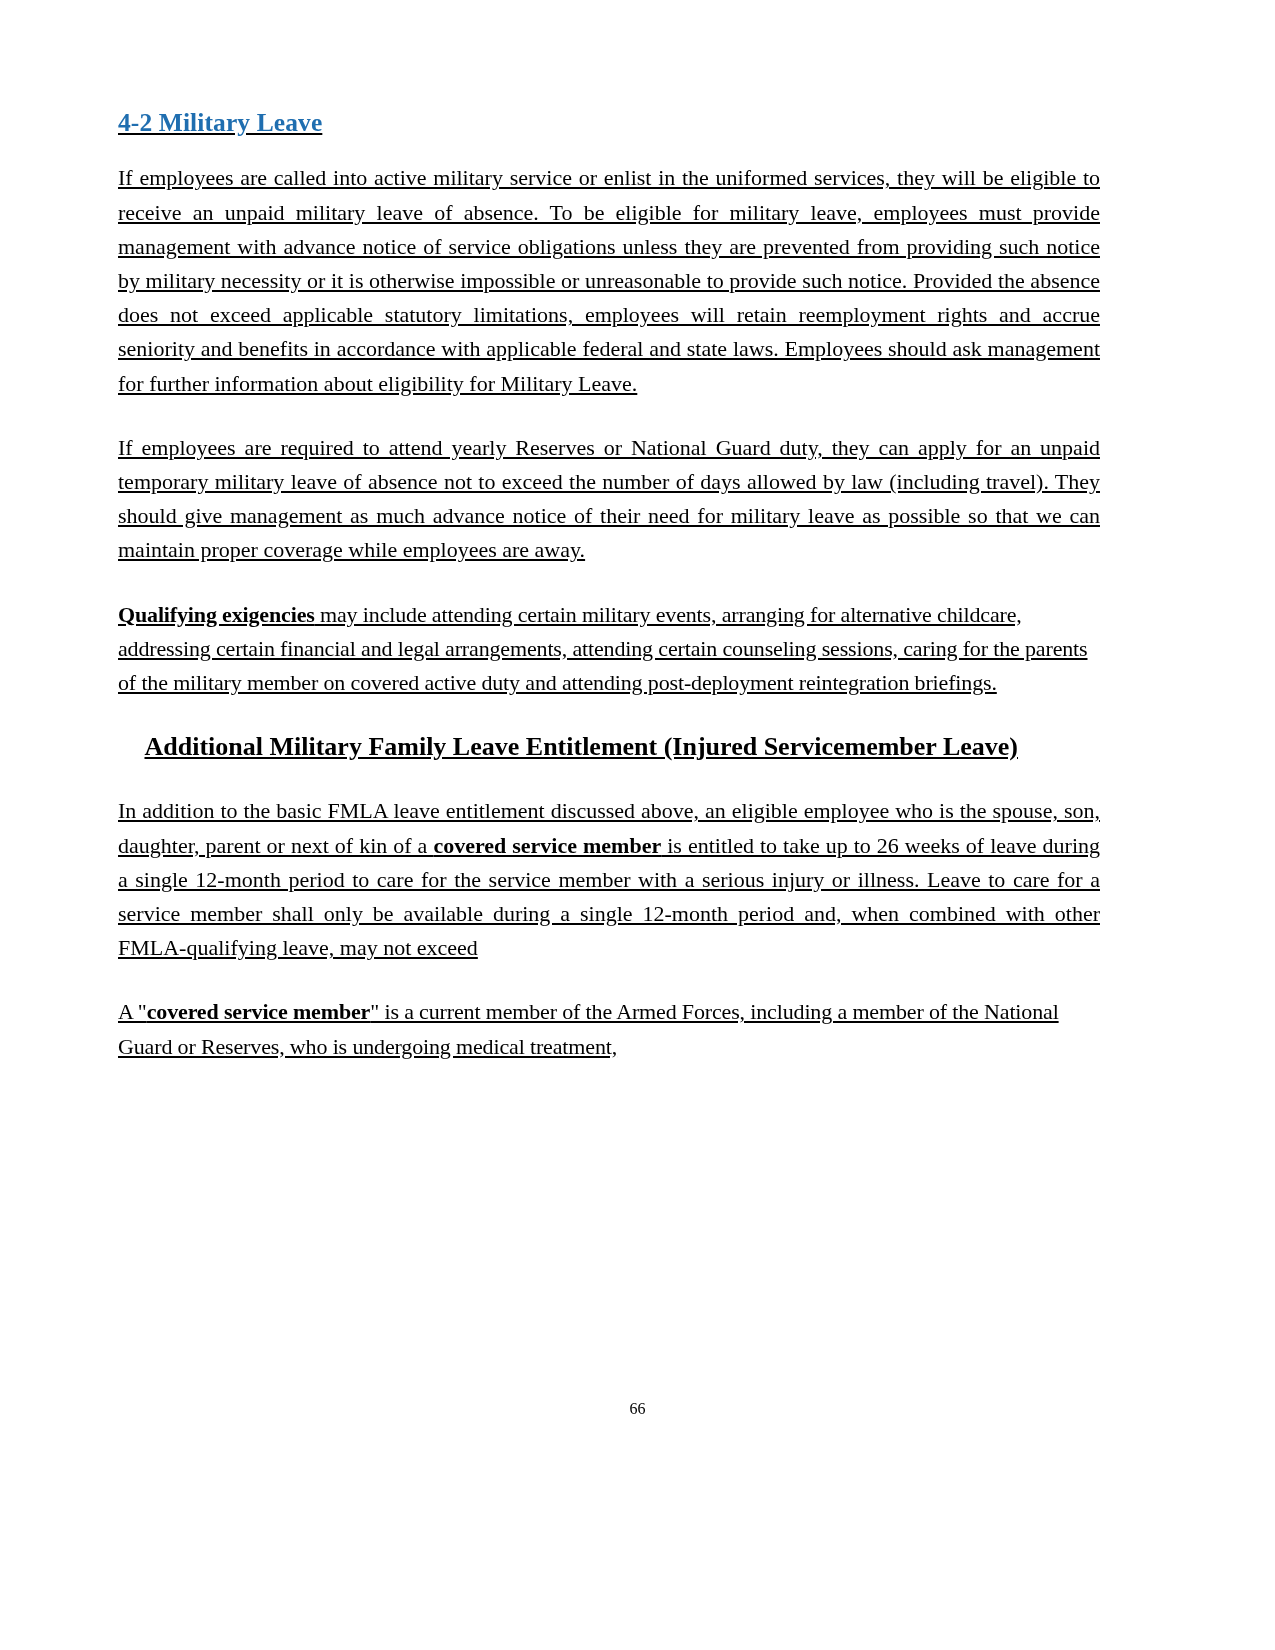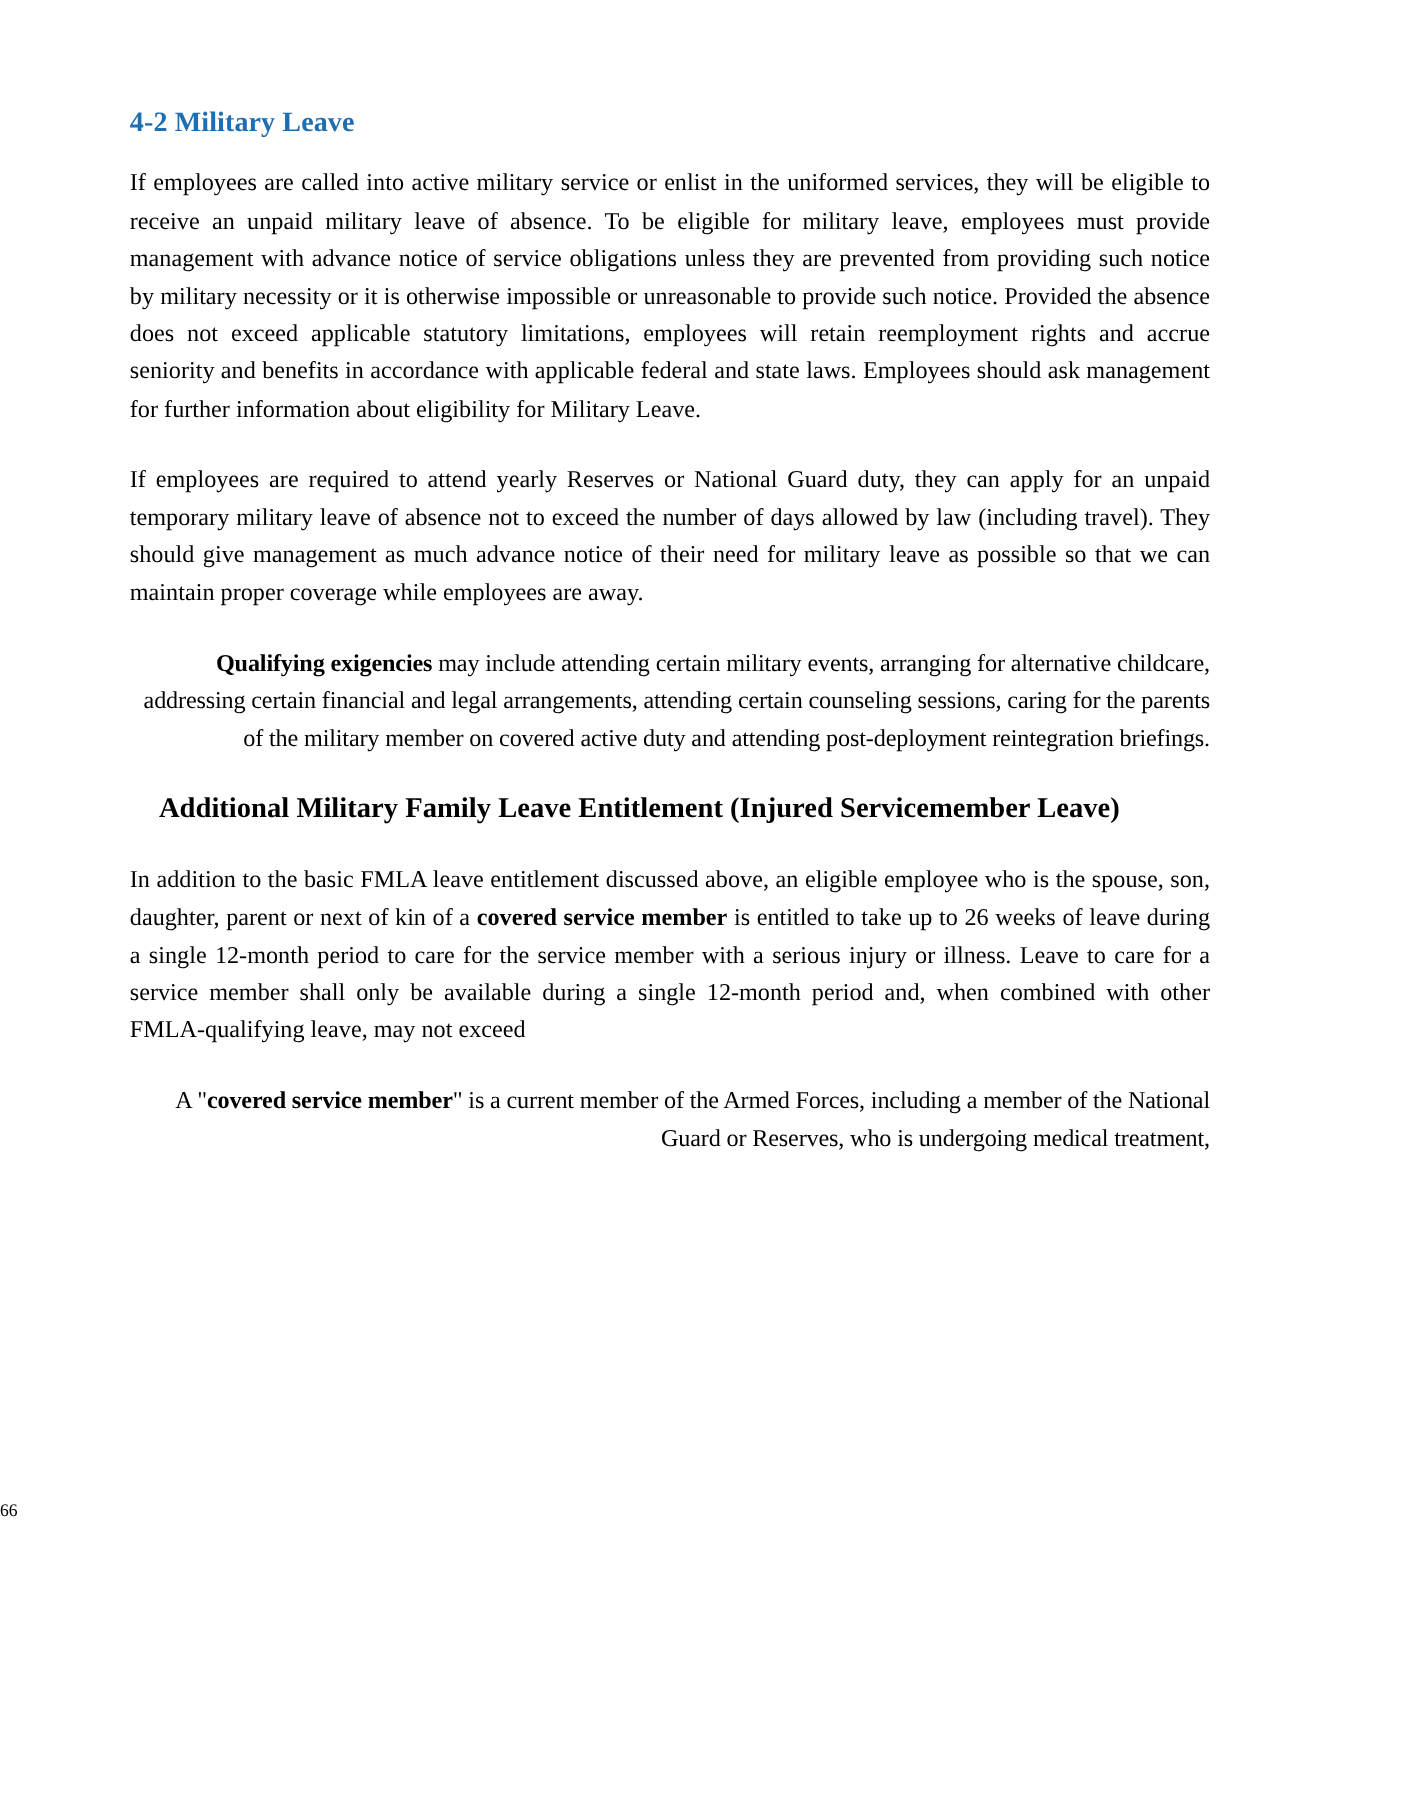--- a/index.html
+++ b/index.html
@@ -16,58 +16,60 @@
     position: relative;
     width: 1275px;
     height: 1650px;
     background: #ffffff;
     box-sizing: border-box;
     overflow: hidden;
   }
   .content {
     position: absolute;
     left: 118px;
-    top: 96px;
+    top: 108px;
     width: 982px;
+    text-decoration: underline;
   }
   h1.section-heading {
     font-size: 25.5px;
     font-weight: bold;
     color: #1f6eb0;
     margin: 0 0 24px 0;
     letter-spacing: 0.1px;
     line-height: 1.15;
   }
   p.body-para {
     font-size: 22px;
     line-height: 34.2px;
     margin: 0 0 30px 0;
     text-align: justify;
     text-justify: inter-word;
     hyphens: none;
   }
   p.body-para.left {
-    text-align: right;
+    text-align: left;
   }
   p.body-para.tight {
     letter-spacing: -0.15px;
   }
   h2.sub-heading {
     font-size: 26px;
     line-height: 34.2px;
     font-weight: bold;
     margin: 0 0 30px 0;
     text-align: right;
     width: 900px;
   }
   .pagenum {
     position: absolute;
     left: 0;
     right: 0;
-    top: 1364px;
+    top: 1399px;
+    text-align: center;
     font-size: 16px;
     line-height: 20px;
   }
   b, strong { font-weight: bold; }
 </style>
 </head>
 <body>
 
 <div class="page">
   <div class="content">

